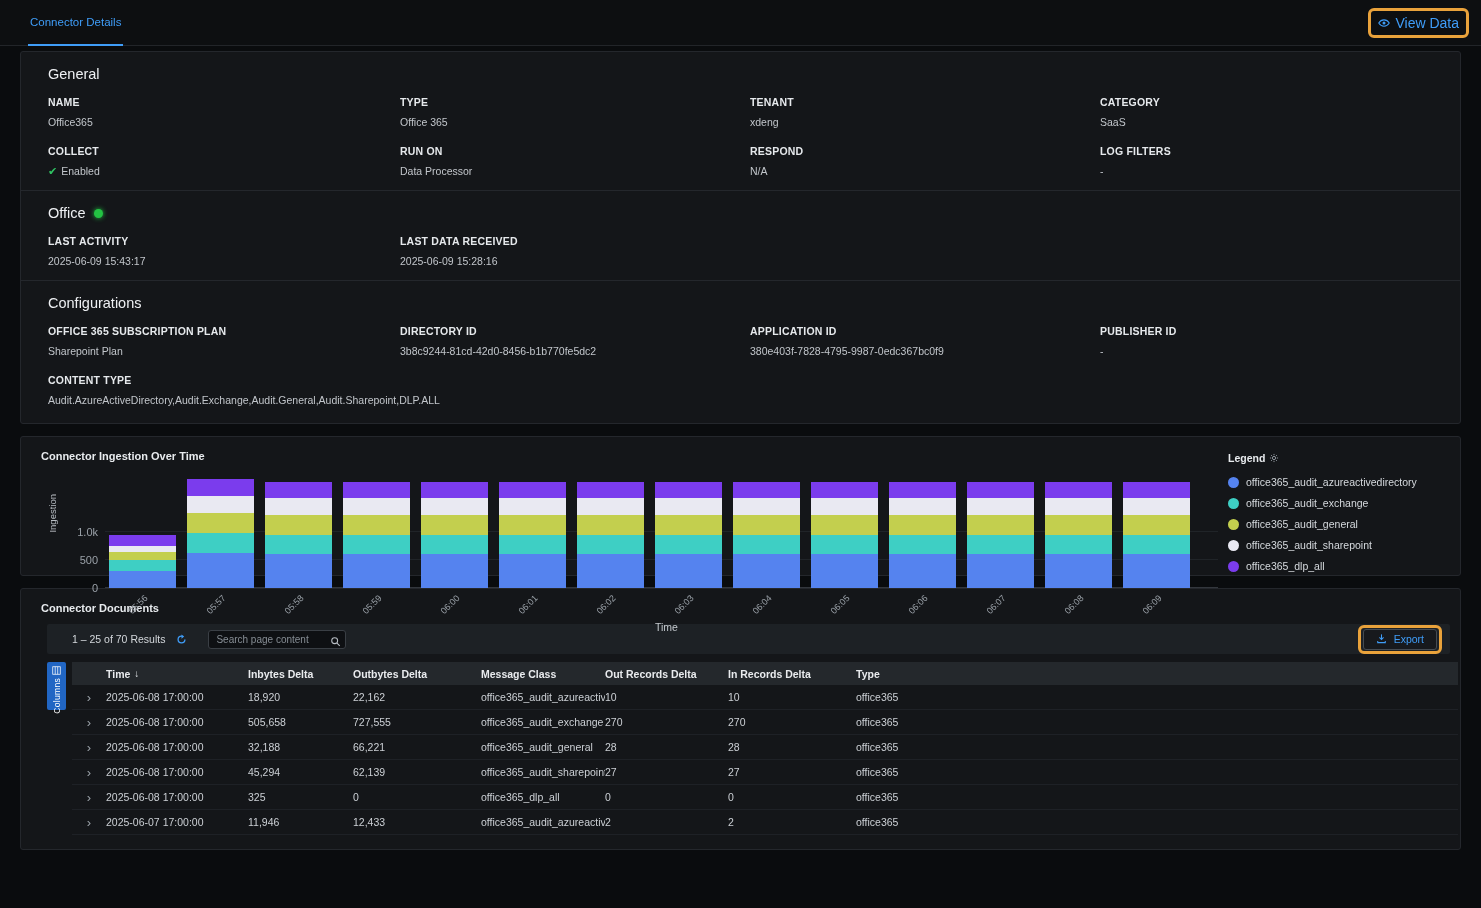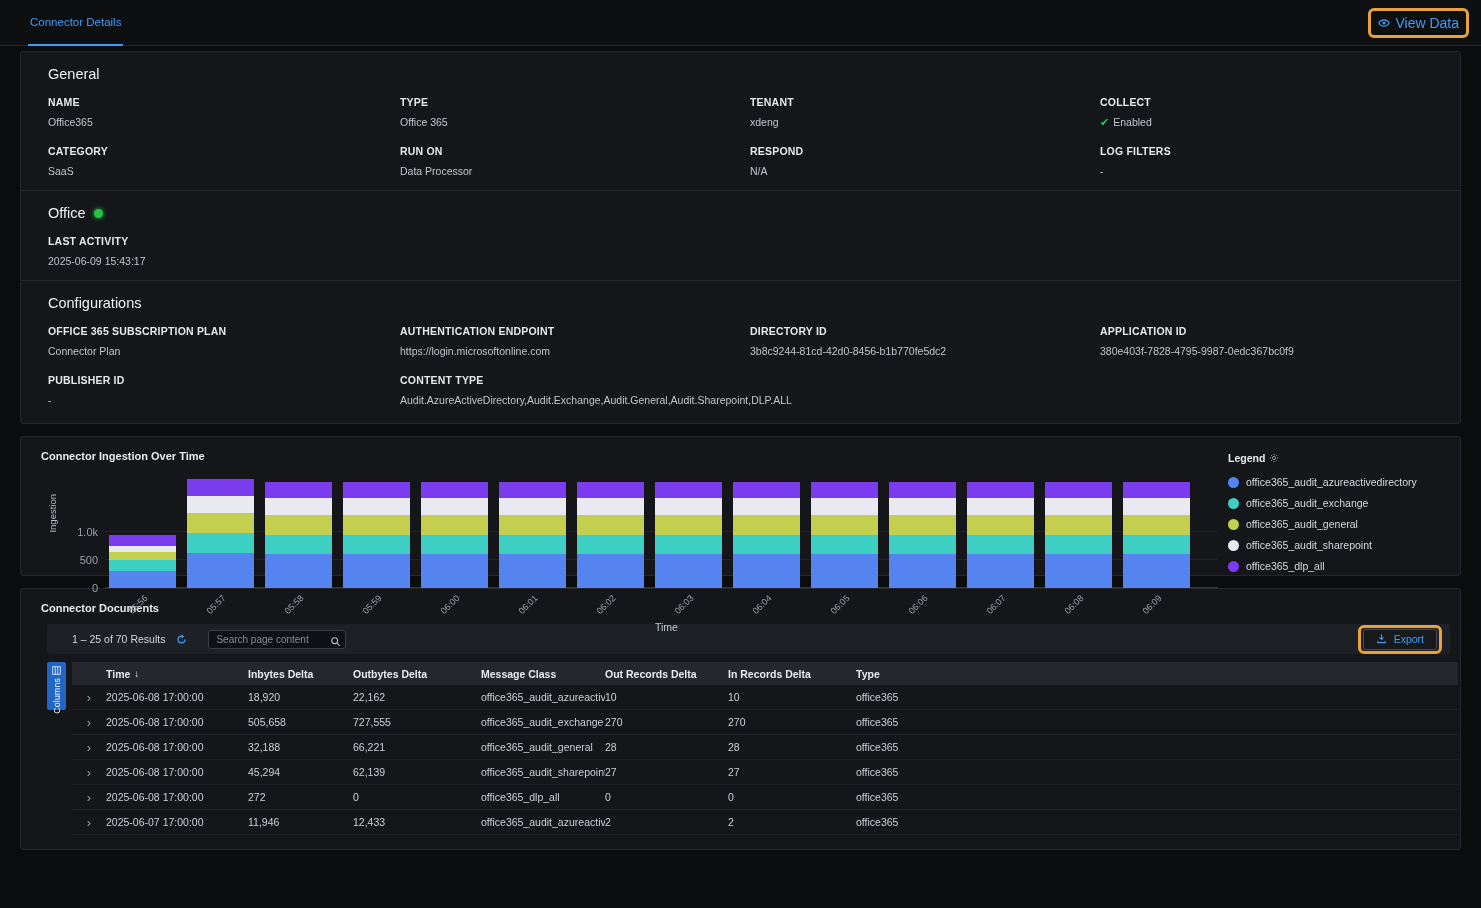--- a/index.html
+++ b/index.html
@@ -121,30 +121,30 @@
                 <span>Office 365</span>
               </div>
             </div>
             <div>
               <div class="field-label">TENANT</div>
               <div class="field-value">
                 <span>xdeng</span>
               </div>
             </div>
             <div>
+              <div class="field-label">CATEGORY</div>
+              <div class="field-value">
+                <span>SaaS</span>
+              </div>
+            </div>
+            <div>
               <div class="field-label">COLLECT</div>
               <div class="field-value">
                 <span class="check">✔</span>
                 <span>Enabled</span>
-              </div>
-            </div>
-            <div>
-              <div class="field-label">CATEGORY</div>
-              <div class="field-value">
-                <span>SaaS</span>
               </div>
             </div>
             <div>
               <div class="field-label">RUN ON</div>
               <div class="field-value">
                 <span>Data Processor</span>
               </div>
             </div>
             <div>
               <div class="field-label">RESPOND</div>
@@ -166,36 +166,36 @@
           <span>Office</span>
           <span class="status-dot"></span>
         </div>
         <div class="fields">
             <div>
               <div class="field-label">LAST ACTIVITY</div>
               <div class="field-value">
                 <span>2025-06-09 15:43:17</span>
               </div>
             </div>
+            <div>
+              <div class="field-label">LAST DATA RECEIVED</div>
+              <div class="field-value">
+                <span>2025-06-09 15:28:16</span>
+              </div>
+            </div>
           </div>
       </div>
       <div class="divider"></div>
       <div class="section">
         <div class="section-title">Configurations</div>
         <div class="fields">
             <div>
               <div class="field-label">OFFICE 365 SUBSCRIPTION PLAN</div>
               <div class="field-value">
-                <span>Connector Plan</span>
-              </div>
-            </div>
-            <div>
-              <div class="field-label">AUTHENTICATION ENDPOINT</div>
-              <div class="field-value">
-                <span>https://login.microsoftonline.com</span>
+                <span>Sharepoint Plan</span>
               </div>
             </div>
             <div>
               <div class="field-label">DIRECTORY ID</div>
               <div class="field-value">
                 <span>3b8c9244-81cd-42d0-8456-b1b770fe5dc2</span>
               </div>
             </div>
             <div>
               <div class="field-label">APPLICATION ID</div>
@@ -521,21 +521,21 @@
                 <div class="td">45,294</div>
                 <div class="td">62,139</div>
                 <div class="td">office365_audit_sharepoint</div>
                 <div class="td">27</div>
                 <div class="td">27</div>
                 <div class="td">office365</div>
               </div>
               <div class="trow">
                 <div class="td chev">›</div>
                 <div class="td">2025-06-08 17:00:00</div>
-                <div class="td">272</div>
+                <div class="td">325</div>
                 <div class="td">0</div>
                 <div class="td">office365_dlp_all</div>
                 <div class="td">0</div>
                 <div class="td">0</div>
                 <div class="td">office365</div>
               </div>
               <div class="trow">
                 <div class="td chev">›</div>
                 <div class="td">2025-06-07 17:00:00</div>
                 <div class="td">11,946</div>

